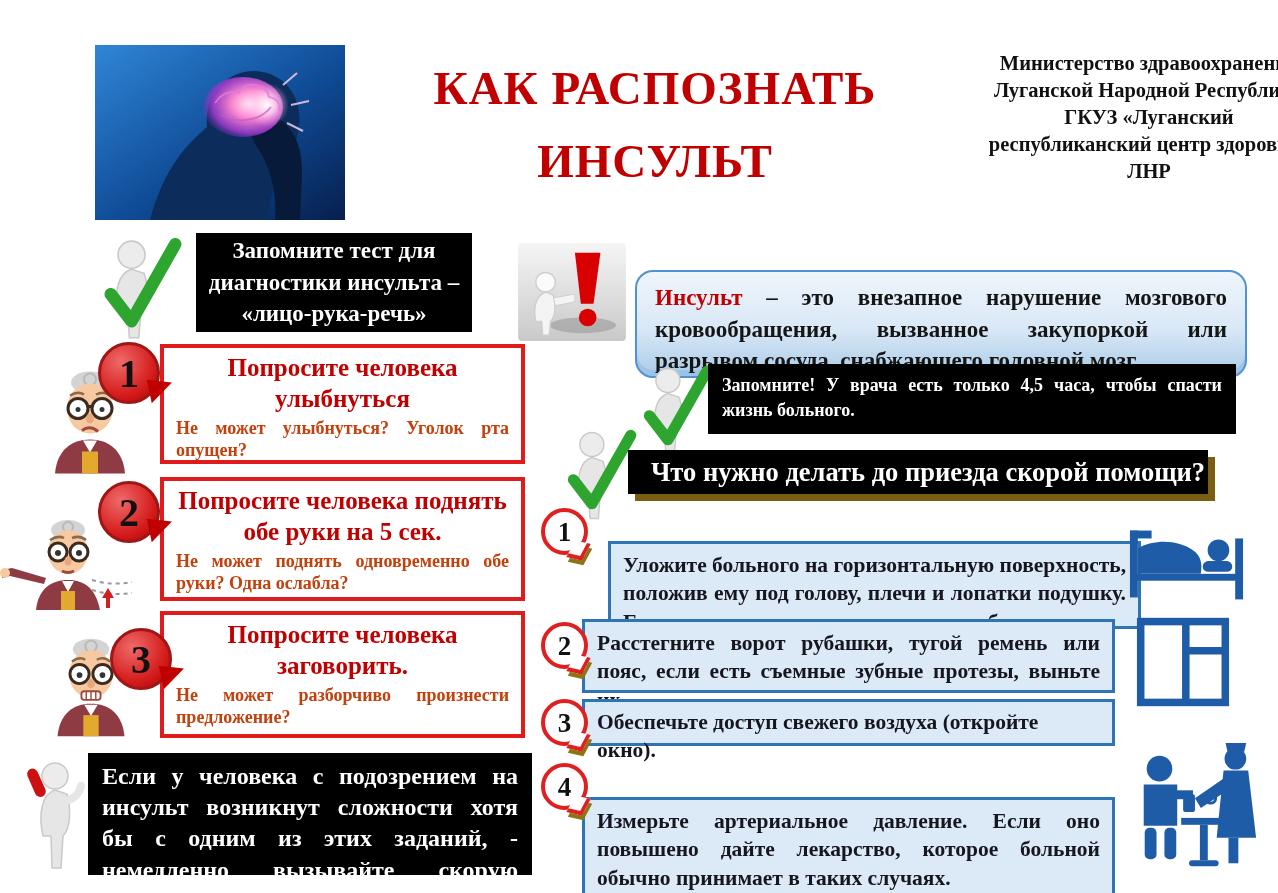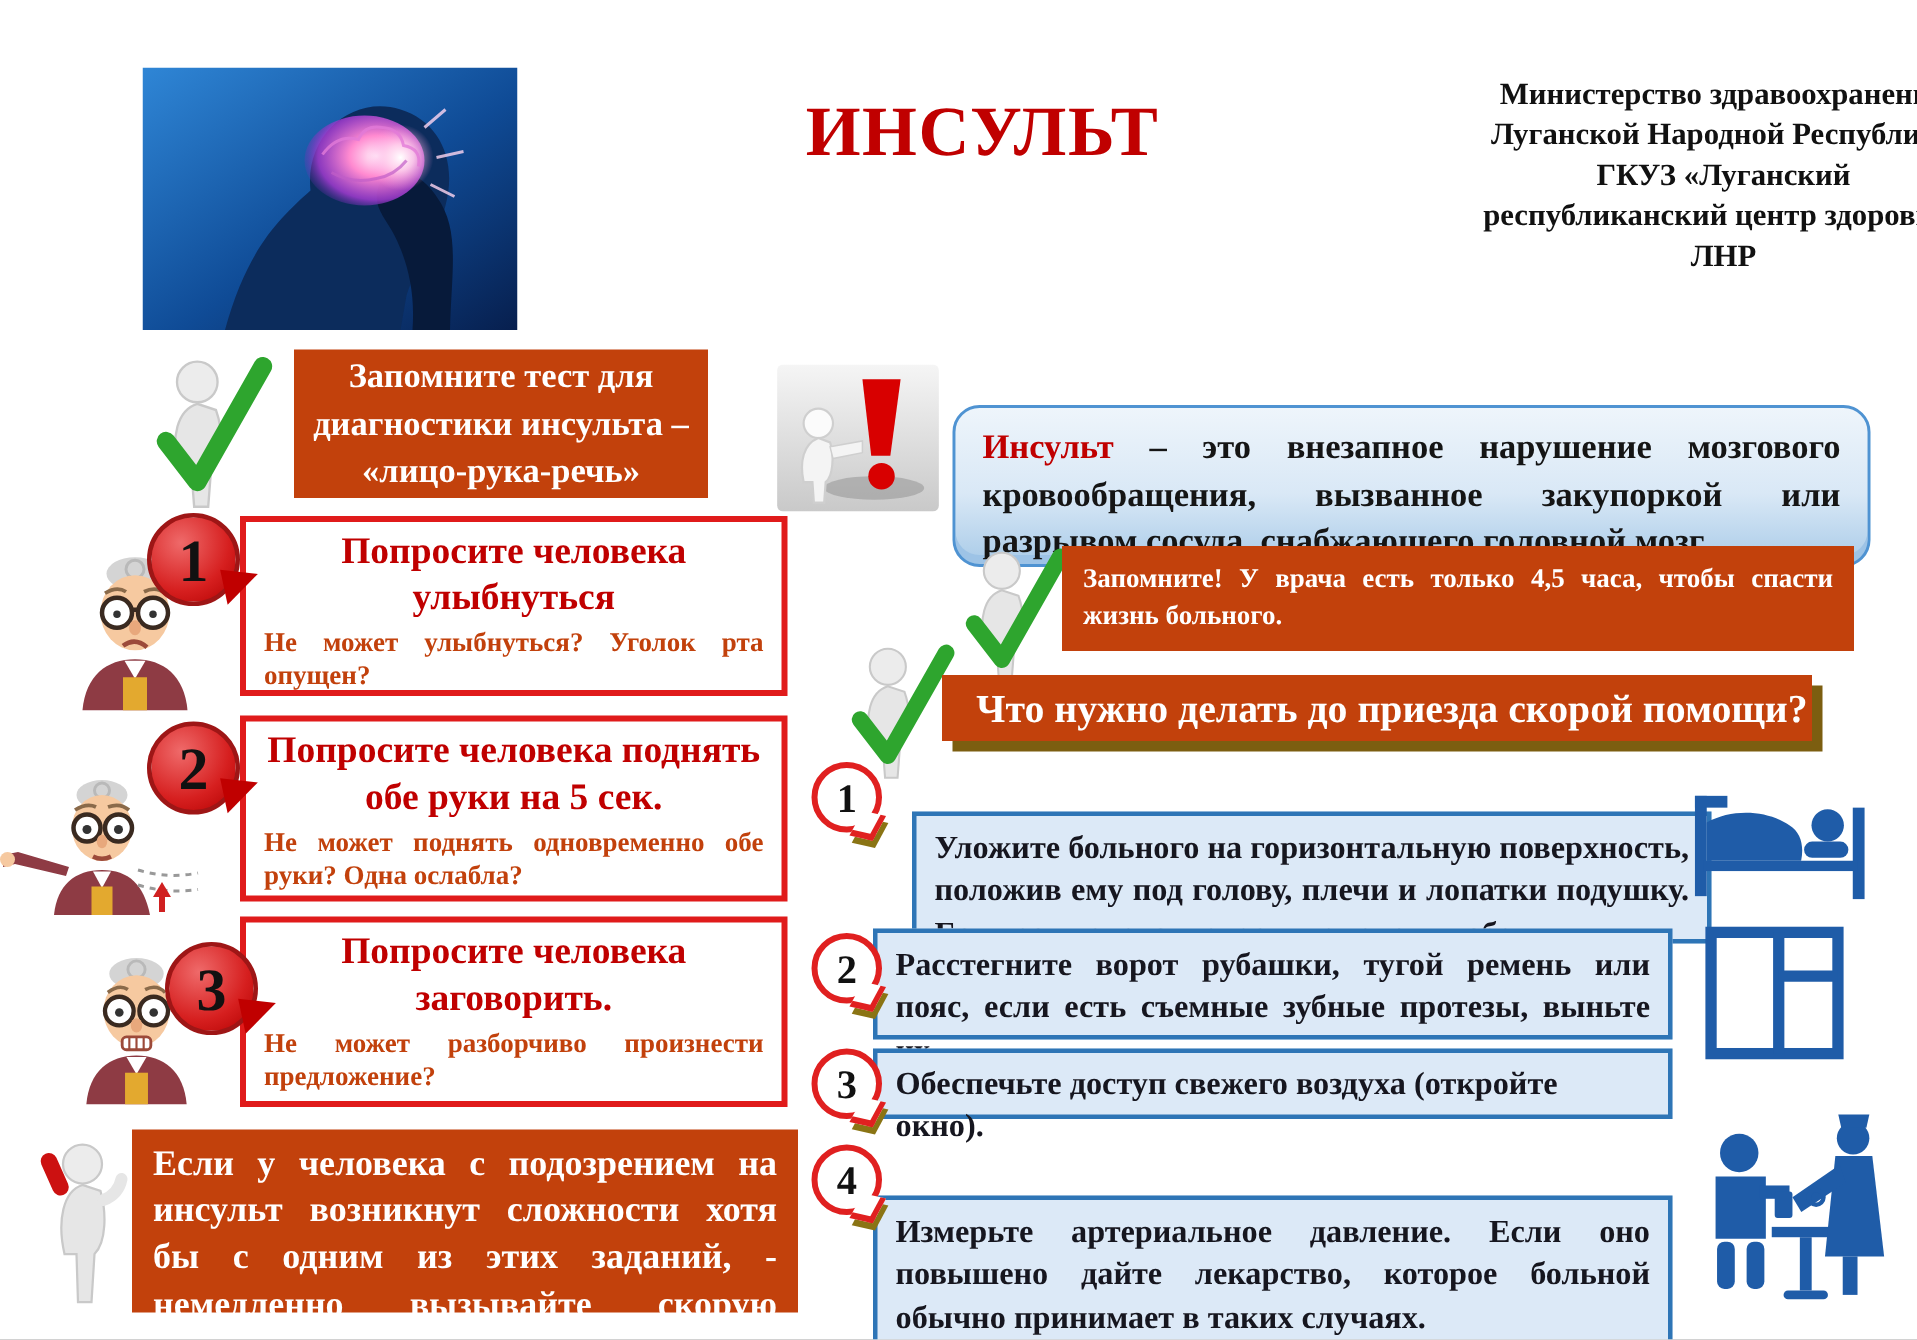--- a/index.html
+++ b/index.html
@@ -23,21 +23,21 @@
     left:360px;top:52px;width:590px;height:160px;
     color:#c00000;font-size:47px;line-height:1.55;
     text-align:center;letter-spacing:1px;
   }
   .ministry{
     left:946px;top:50px;width:326px;
     color:#111;font-size:20.5px;line-height:1.32;text-align:center;margin-left:40px;
   }
 
   
-  .redbox{background:#c2410c;color:#fff;}
+  .redbox{background:#000000;color:#fff;}
   .memo-box{
     left:196px;top:233px;width:276px;height:99px;
     font-size:23px;line-height:1.38;text-align:center;
     display:flex;align-items:center;justify-content:center;
     padding:0 10px;box-sizing:border-box;
   }
   .alert-box{
     left:88px;top:753px;width:444px;height:122px;
     font-size:24px;line-height:1.3;text-align:justify;
     padding:8px 14px;box-sizing:border-box;
@@ -158,20 +158,21 @@
     <path d="M55,175 C70,120 92,100 112,82 C108,45 140,18 172,28 C198,36 210,62 202,92 C196,115 182,132 176,152 L172,175 Z" fill="#0c2c5c"></path>
     <path d="M205,175 C206,135 212,108 196,86 C186,70 166,62 158,78 C152,92 162,100 168,112 C176,128 182,148 180,175 Z" fill="#071a3a"></path>
     <ellipse cx="148" cy="62" rx="40" ry="30" fill="url(#brainGrad)"></ellipse>
     <circle cx="172" cy="60" r="22" fill="url(#glowGrad)"></circle>
     <path d="M120,58 q10,-14 24,-10 q4,-10 16,-8 q12,1 14,12 q12,2 10,14" fill="none" stroke="#e27ad8" stroke-width="2" opacity="0.8"></path>
     <path d="M126,70 q14,8 30,4 q12,-2 20,-12" fill="none" stroke="#c05ec8" stroke-width="2" opacity="0.7"></path>
     <path d="M188,40 l14,-12 M196,60 l18,-4 M192,78 l16,8" stroke="#ffd7f2" stroke-width="2" opacity="0.8"></path>
   </svg>
 
   <div class="abs title">
+    <div>КАК РАСПОЗНАТЬ</div>
     <div>ИНСУЛЬТ</div>
   </div>
 
   <div class="abs ministry">Министерство здравоохранения Луганской Народной Республики ГКУЗ «Луганский республиканский центр здоровья» ЛНР</div>
 
   <svg class="abs figure" style="left:98px;top:238px;width:92px;height:104px;" viewBox="0 0 80 100">
     <circle cx="28" cy="16" r="13" fill="#ececec" stroke="#c9c9c9" stroke-width="1.5"></circle>
     <path d="M28,30 C15,34 11,52 16,70 L24,70 L26,96 L35,96 L37,70 C44,64 45,48 40,34 Z" fill="#e6e6e6" stroke="#c9c9c9" stroke-width="1.5"></path>
     <path d="M8,54 L28,80 L70,6" fill="none" stroke="#2ea52e" stroke-width="12" stroke-linecap="round" stroke-linejoin="round"></path>
   </svg>

